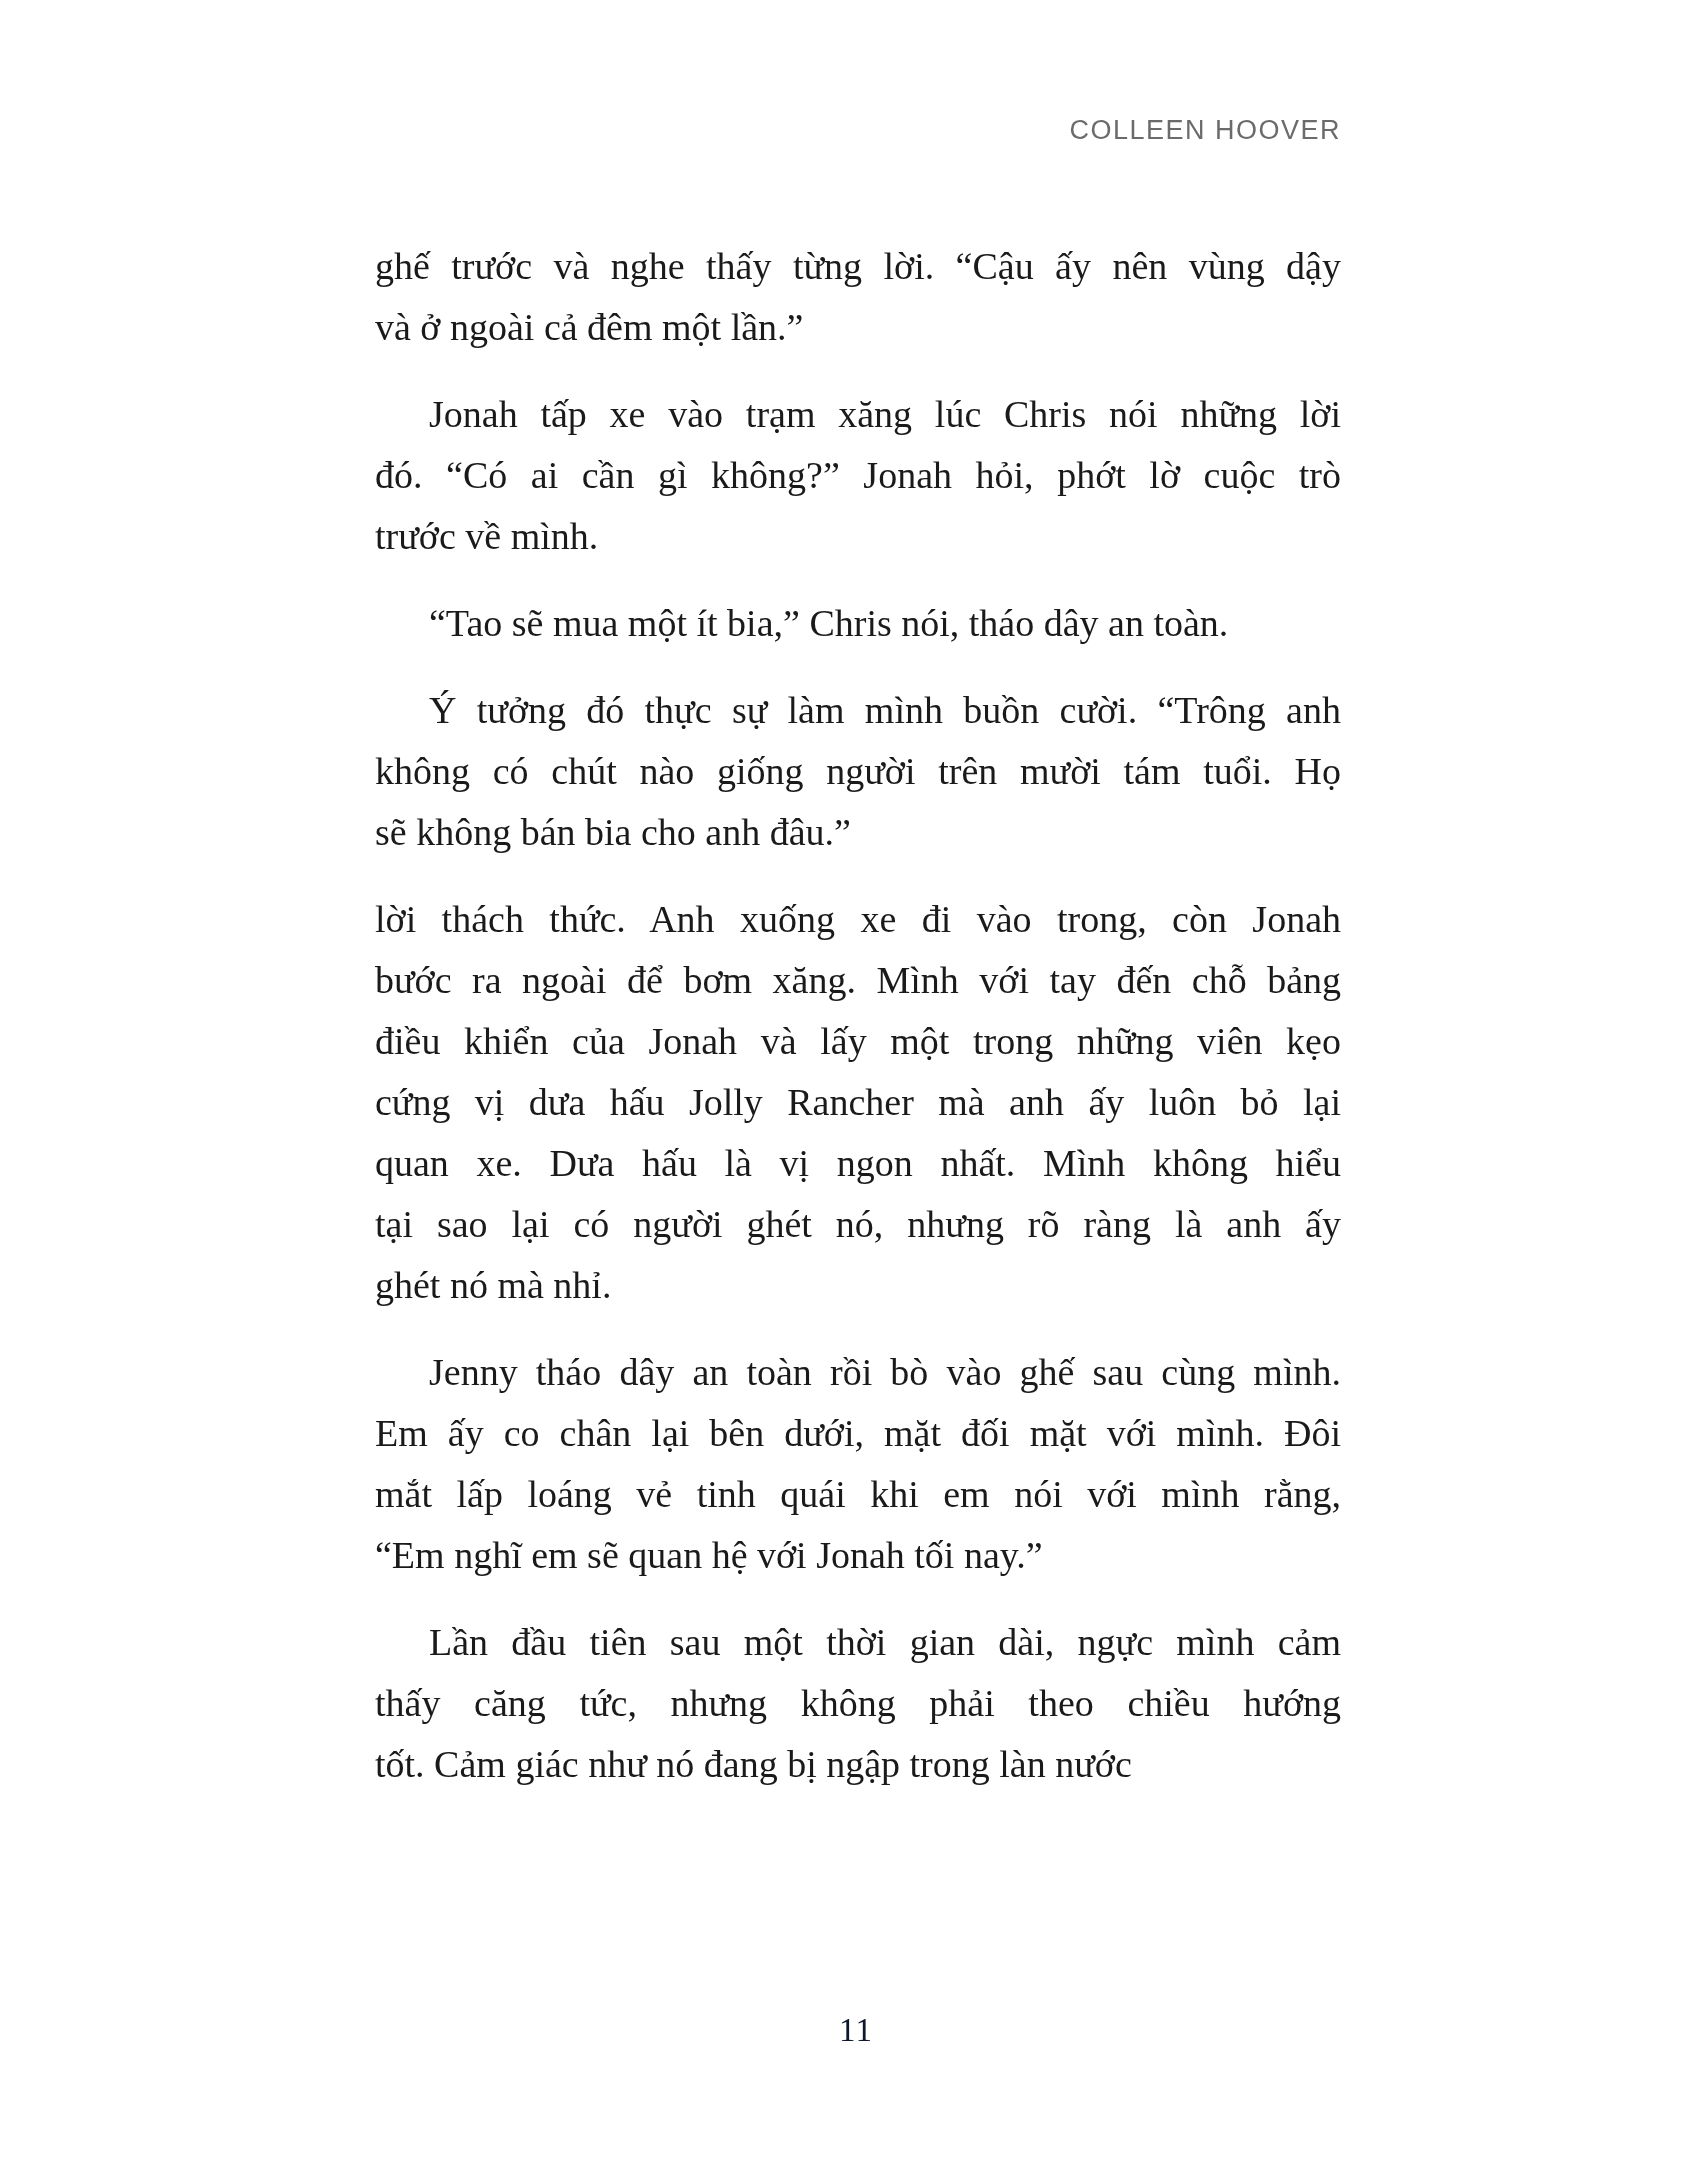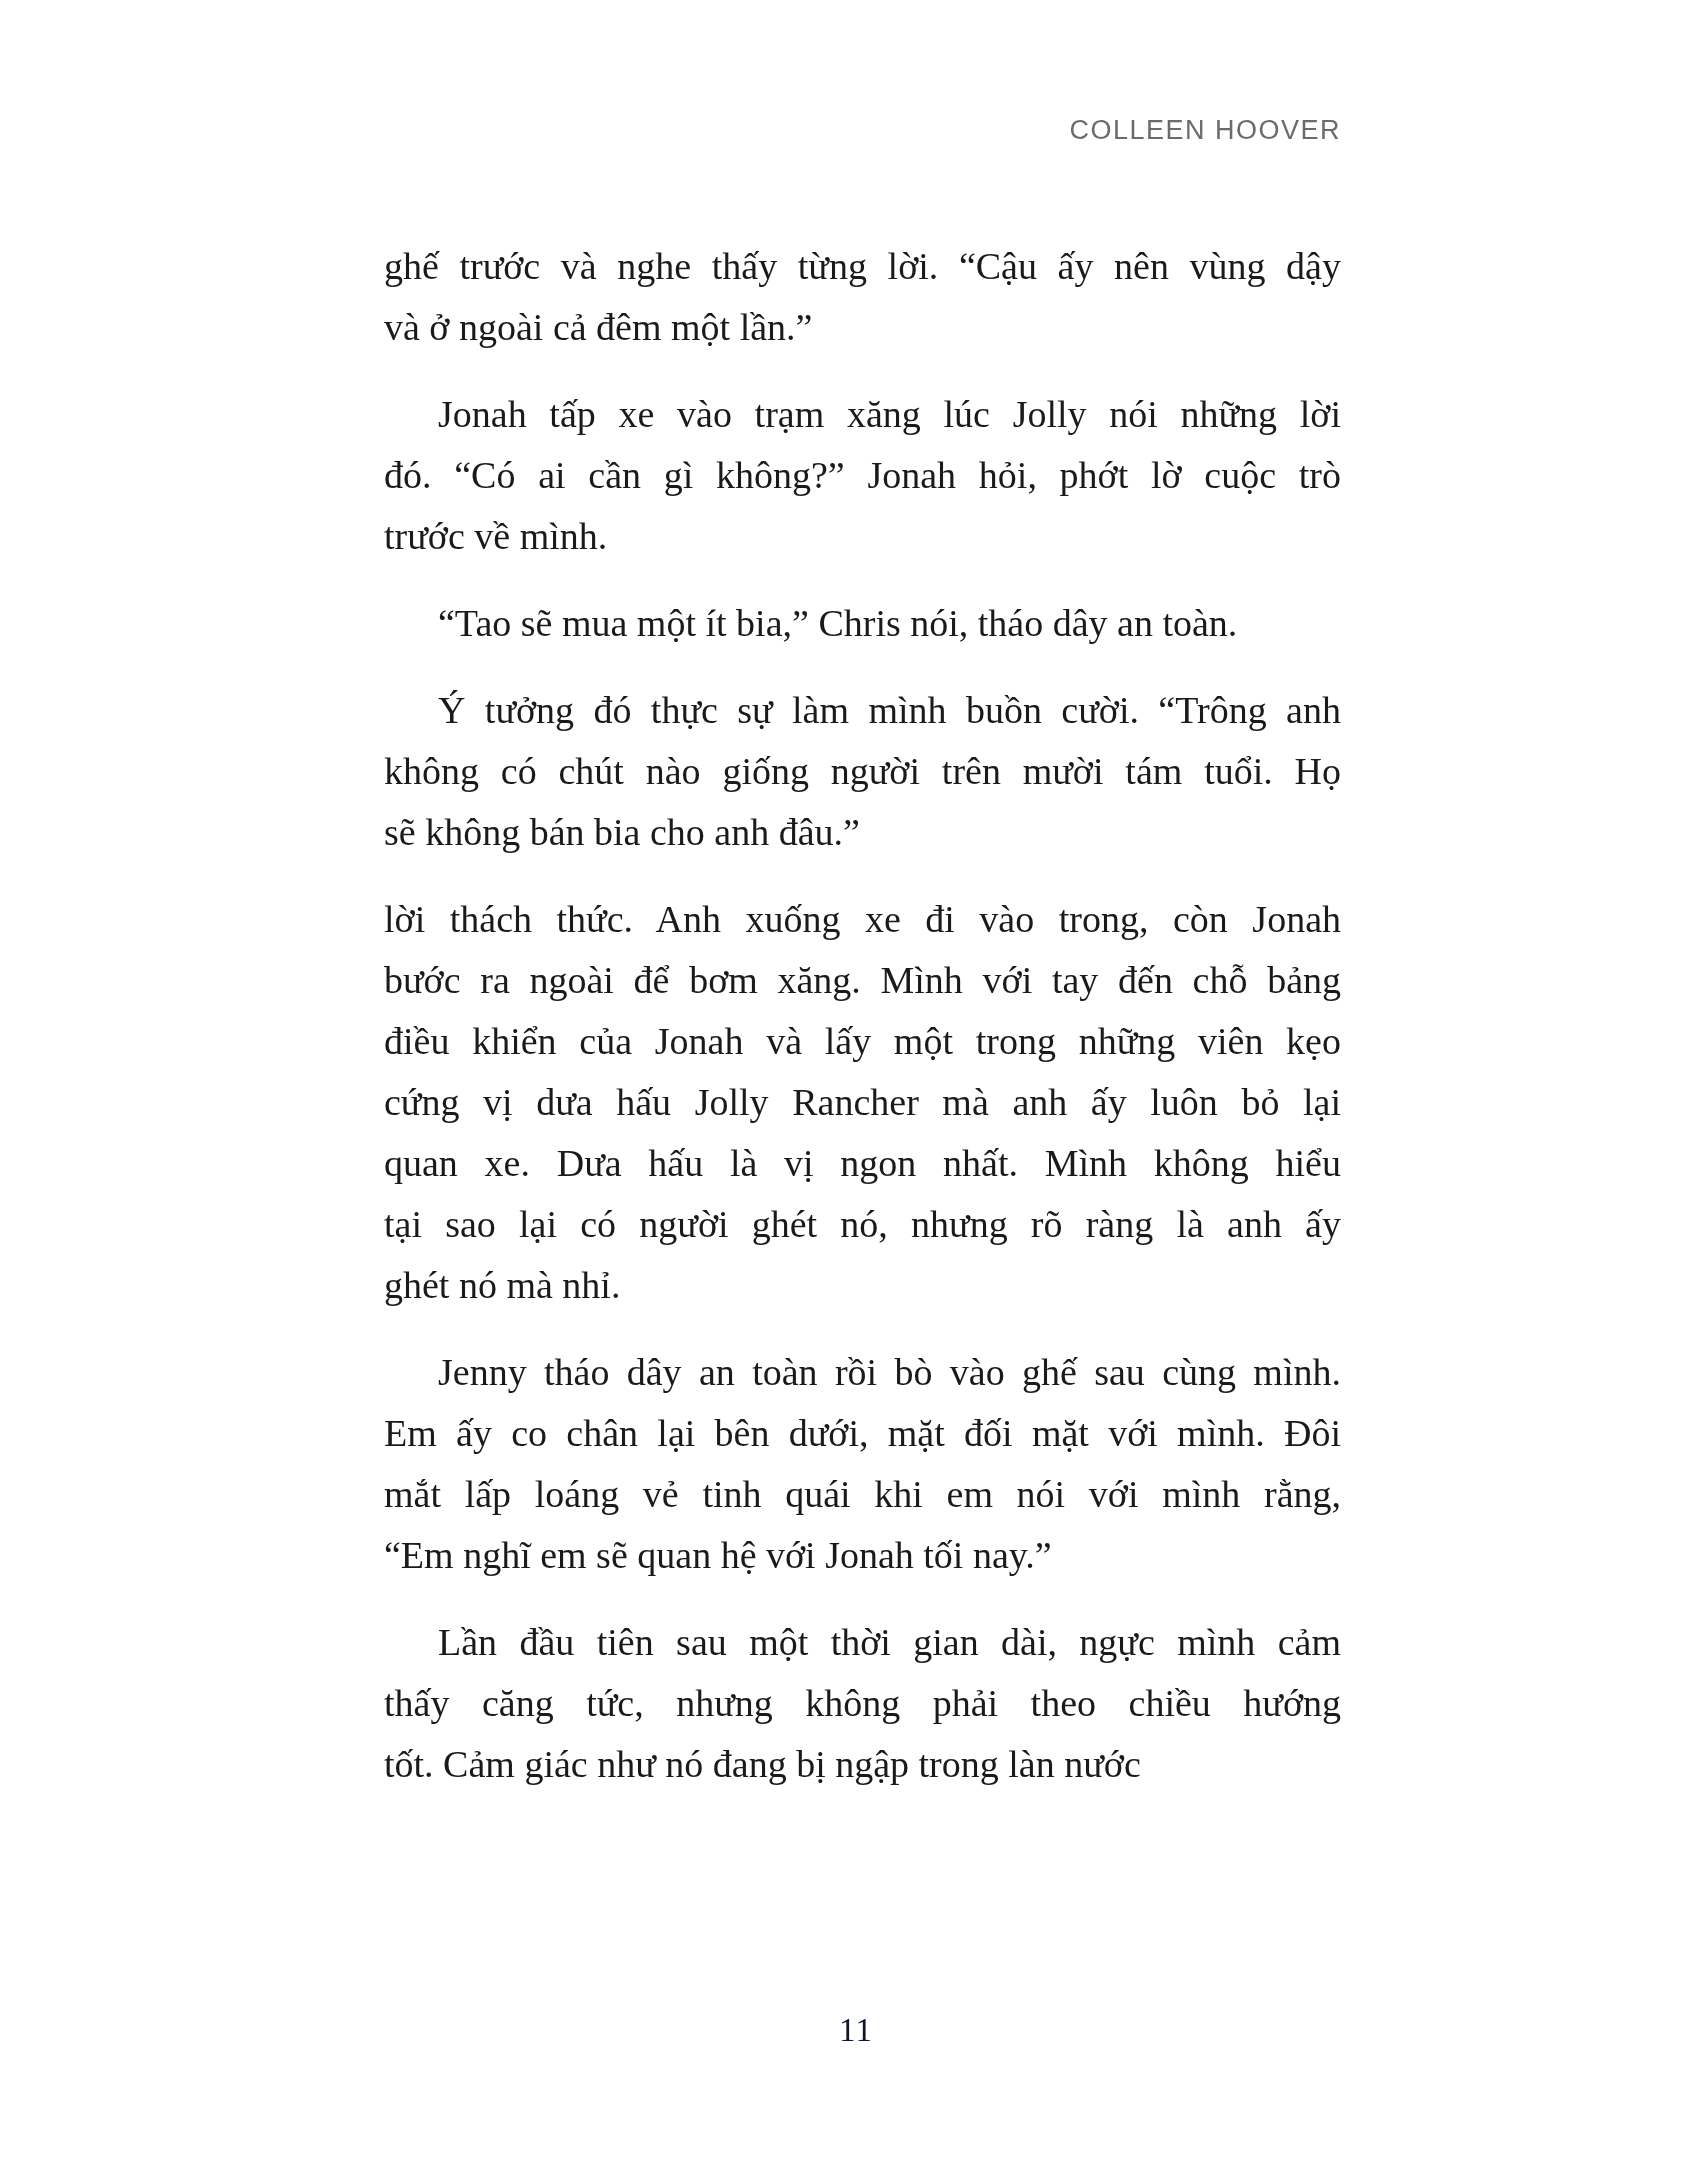--- a/index.html
+++ b/index.html
@@ -30,21 +30,21 @@
   .body-text {
     position: absolute;
     left: 371px;
     top: 236px;
     width: 970px;
     font-size: 38px;
     line-height: 61px;
     color: #1a1a1a;
   }
   .para {
-    margin: 0 0 26px 13px;
+    margin: 0 0 26px 4px;
   }
   .para:last-child {
     margin-bottom: 0;
   }
   .line {
     text-align: justify;
     text-align-last: justify;
   }
   .line.last {
     text-align-last: left;
@@ -70,21 +70,21 @@
 <div class="page">
 
   <div class="running-header">COLLEEN HOOVER</div>
 
   <div class="body-text">
       <div class="para">
         <div class="line first">ghế trước và nghe thấy từng lời. “Cậu ấy nên vùng dậy</div>
         <div class="line last">và ở ngoài cả đêm một lần.”</div>
       </div>
       <div class="para indent">
-        <div class="line first">Jonah tấp xe vào trạm xăng lúc Jolly nói những lời</div>
+        <div class="line first">Jonah tấp xe vào trạm xăng lúc Chris nói những lời</div>
         <div class="line">đó. “Có ai cần gì không?” Jonah hỏi, phớt lờ cuộc trò</div>
         <div class="line last">trước về mình.</div>
       </div>
       <div class="para indent">
         <div class="line first last">“Tao sẽ mua một ít bia,” Chris nói, tháo dây an toàn.</div>
       </div>
       <div class="para indent">
         <div class="line first">Ý tưởng đó thực sự làm mình buồn cười. “Trông anh</div>
         <div class="line">không có chút nào giống người trên mười tám tuổi. Họ</div>
         <div class="line last">sẽ không bán bia cho anh đâu.”</div>

